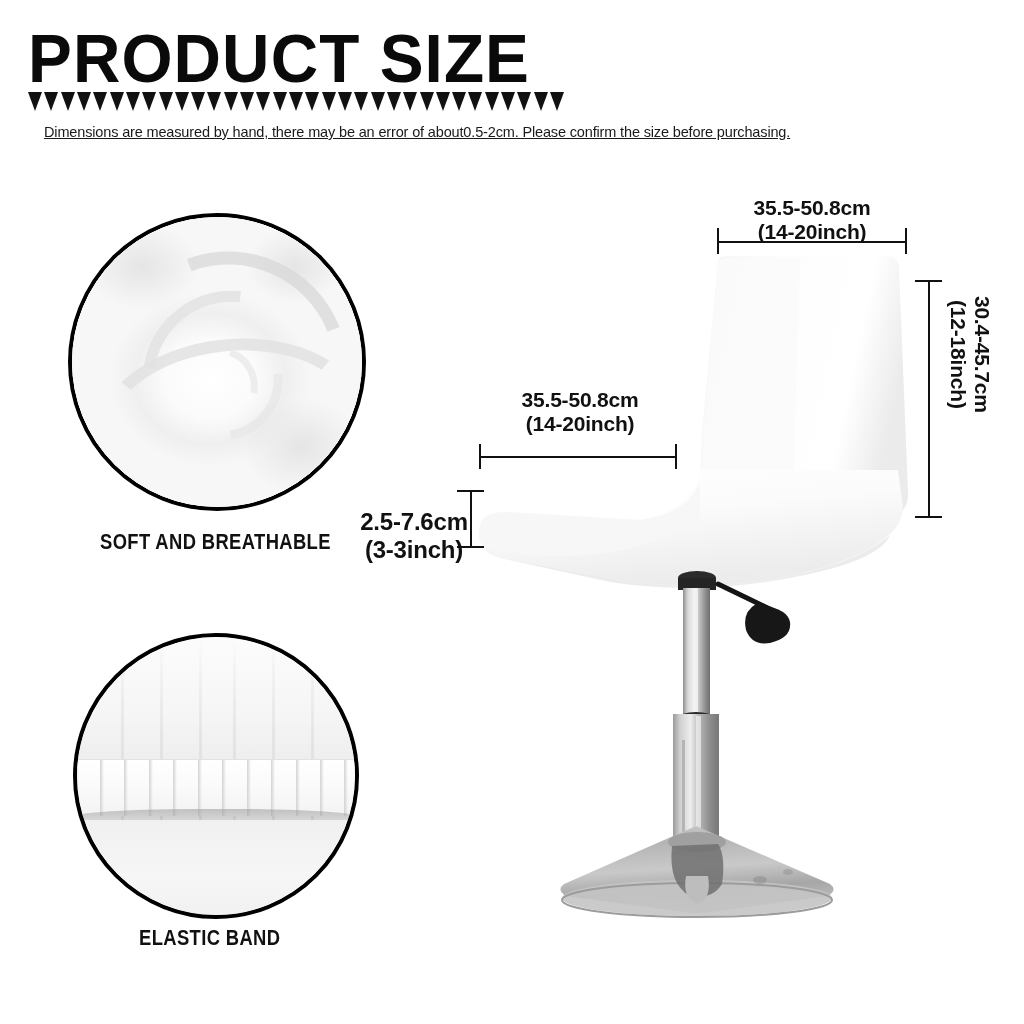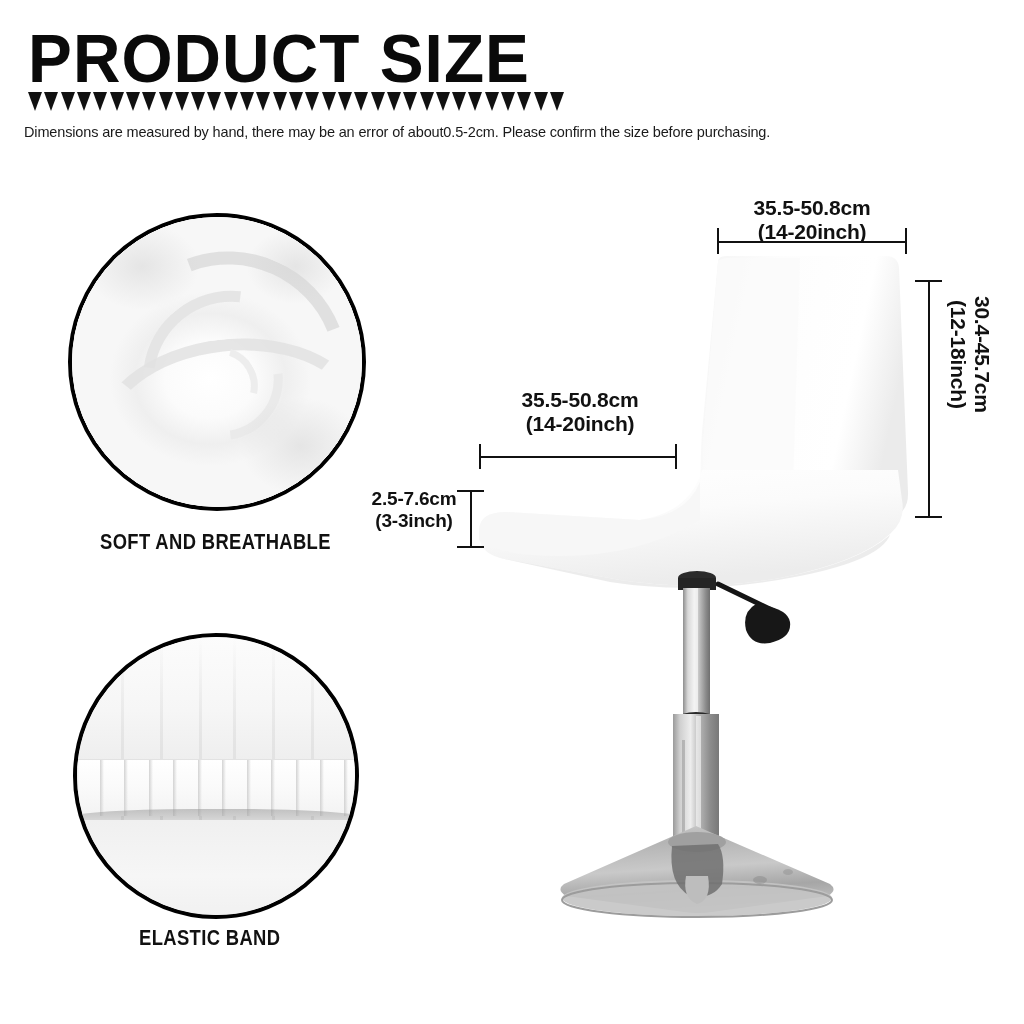--- a/index.html
+++ b/index.html
@@ -46,27 +46,28 @@
   .tri {
     width: 0;
     height: 0;
     border-left: 7.5px solid transparent;
     border-right: 7.5px solid transparent;
     border-top: 19px solid #111111;
   }
 
   #subtitle {
     position: absolute;
-    left: 24px;
+    left: 44px;
     top: 124px;
     font-family: "Liberation Sans", sans-serif;
     font-size: 14.5px;
     color: #1a1a1a;
     letter-spacing: -0.15px;
     white-space: nowrap;
+    text-decoration: underline;
   }
 
   
   .feature-circle {
     position: absolute;
     border-radius: 50%;
     border: 4px solid #000000;
     overflow: hidden;
     background: #f2f2f2;
   }
@@ -205,22 +206,22 @@
 
   #dim-width-top-label {
     left: 692px; top: 196px; width: 240px;
     font-size: 21px; letter-spacing: -0.2px;
   }
   #dim-seat-width-label {
     left: 460px; top: 388px; width: 240px;
     font-size: 21px; letter-spacing: -0.2px;
   }
   #dim-seat-height-label {
-    left: 358px; top: 488px; width: 112px;
-    font-size: 19px; letter-spacing: -0.2px;
+    left: 358px; top: 508px; width: 112px;
+    font-size: 24px; letter-spacing: -0.2px;
   }
   #dim-back-height-label {
     left: 880px; top: 330px; width: 180px;
     font-size: 21px; letter-spacing: -0.2px;
     transform: rotate(90deg);
   }
 
   .dim-line { position: absolute; background: #111111; }
   .dim-h { height: 2px; }
   .dim-v { width: 2px; }

